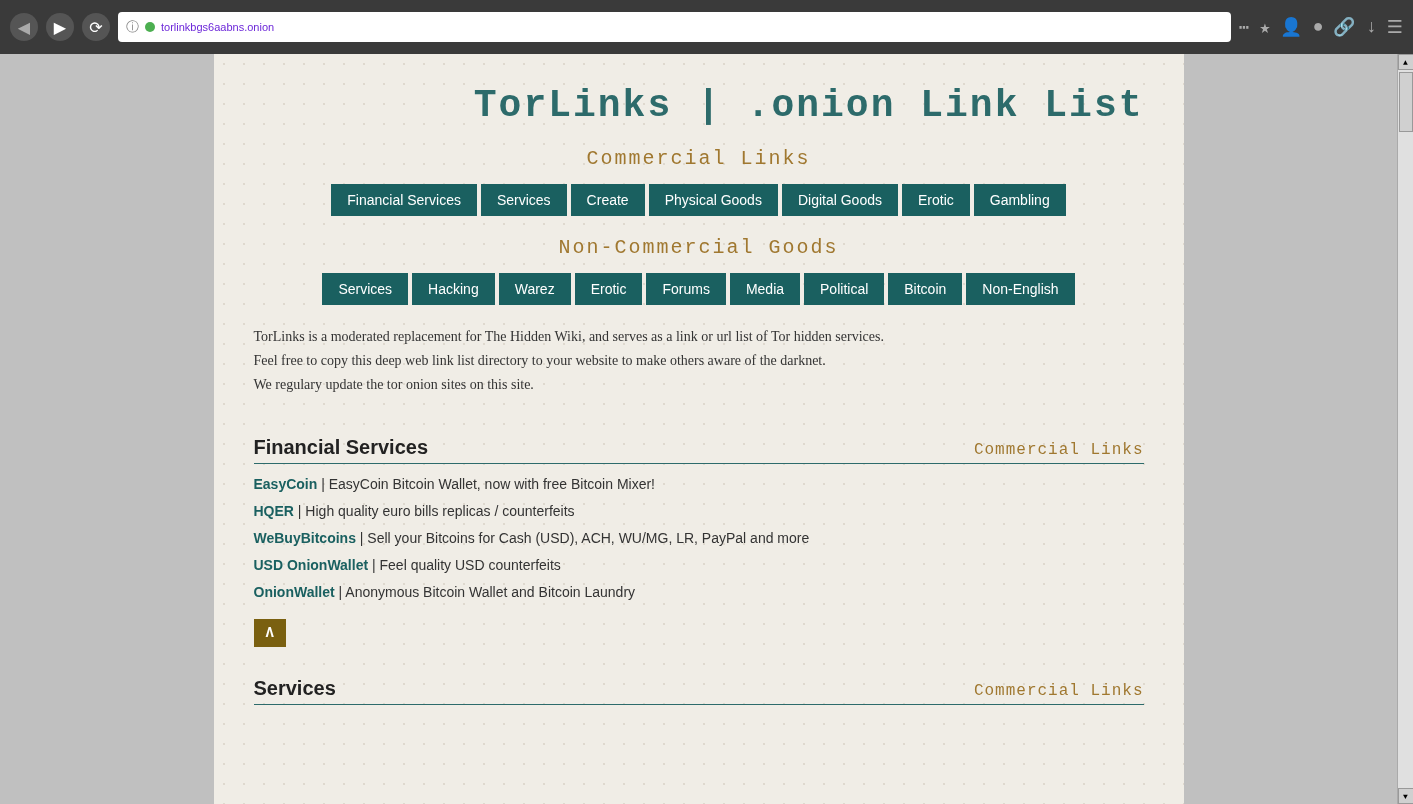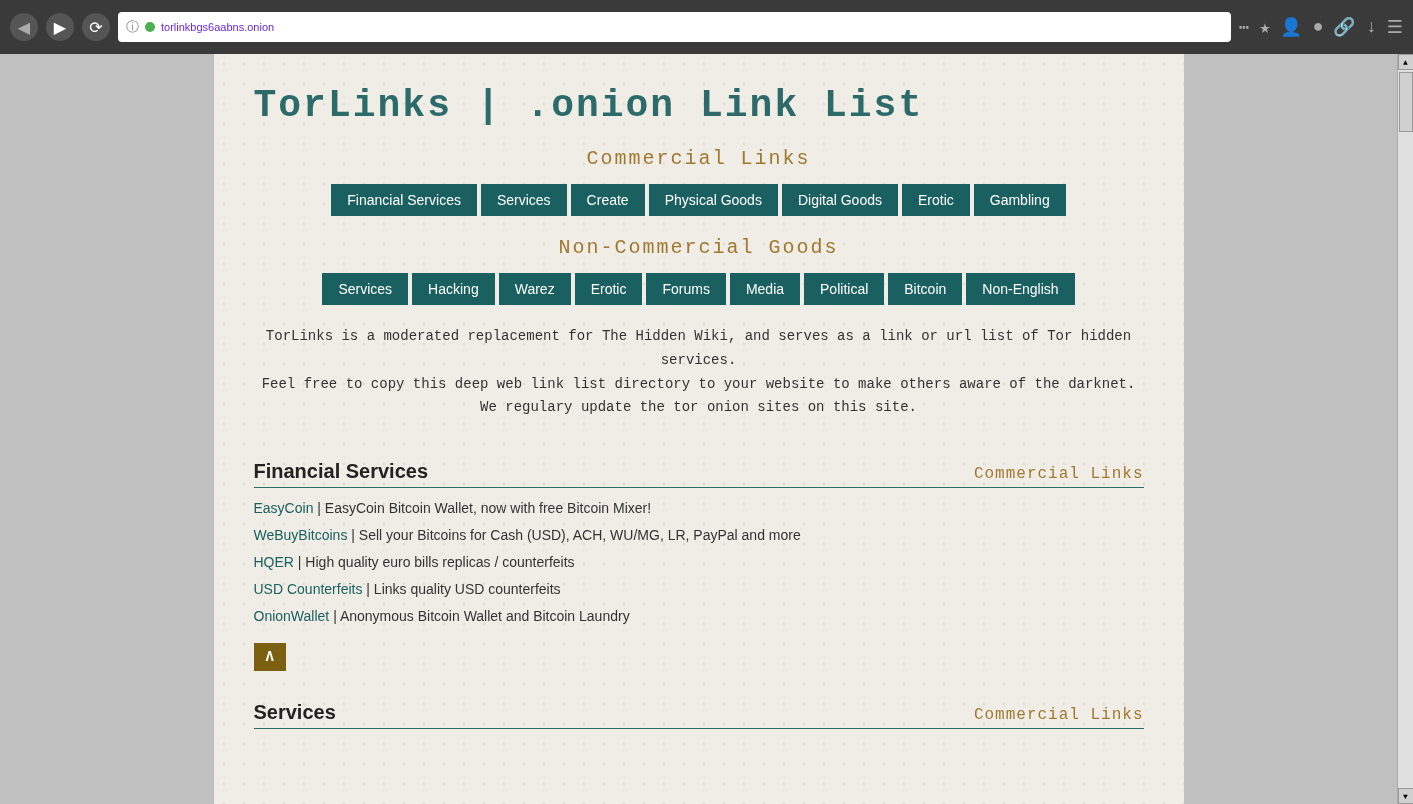--- a/index.html
+++ b/index.html
@@ -124,21 +124,21 @@
       margin: 0 auto;
       background: #f0ede6;
       background-image: 
         radial-gradient(circle, rgba(180,170,150,0.3) 1px, transparent 1px);
       background-size: 20px 20px;
       padding: 30px 40px 40px;
       min-height: 100%;
     }
 
     .site-title {
-      text-align: left;
+      text-align: right;
       font-family: 'Courier New', Courier, monospace;
       font-size: 38px;
       font-weight: bold;
       color: #2d6b6b;
       letter-spacing: 2px;
       margin-bottom: 20px;
     }
 
     .section-heading {
       text-align: center;
@@ -163,22 +163,22 @@
       border: none;
       padding: 8px 16px;
       font-family: Arial, sans-serif;
       font-size: 14px;
       cursor: pointer;
       text-decoration: none;
       display: inline-block;
     }
 
     .description {
-      text-align: center;
-      font-family: Liberation Mono, monospace;
+      text-align: left;
+      font-family: Liberation Serif, serif;
       font-size: 14px;
       color: #333;
       line-height: 1.7;
       margin: 20px 0 40px;
     }
 
     .section-block {
       margin-bottom: 30px;
     }
 
@@ -209,21 +209,21 @@
       font-family: Arial, sans-serif;
       font-size: 14px;
       color: #333;
       margin-bottom: 6px;
       line-height: 1.5;
     }
 
     .link-item a {
       color: #1a6060;
       text-decoration: none;
-      font-weight: normal;
+      font-weight: bold;
     }
 
     .ad-box {
       display: inline-block;
       background: #7a6010;
       color: #fff;
       padding: 6px 12px;
       font-family: 'Courier New', Courier, monospace;
       font-size: 14px;
       font-weight: bold;
@@ -298,30 +298,30 @@
         <div class="section-header">
           <span class="section-title">Financial Services</span>
           <span class="section-label">Commercial Links</span>
         </div>
 
         <div class="link-item">
           <a href="#">EasyCoin</a>
           <span> | EasyCoin Bitcoin Wallet, now with free Bitcoin Mixer!</span>
         </div>
         <div class="link-item">
+          <a href="#">HQER</a>
+          <span> | High quality euro bills replicas / counterfeits</span>
+        </div>
+        <div class="link-item">
           <a href="#">WeBuyBitcoins</a>
           <span> | Sell your Bitcoins for Cash (USD), ACH, WU/MG, LR, PayPal and more</span>
         </div>
         <div class="link-item">
-          <a href="#">HQER</a>
-          <span> | High quality euro bills replicas / counterfeits</span>
-        </div>
-        <div class="link-item">
-          <a href="#">USD Counterfeits</a>
-          <span> | Links quality USD counterfeits</span>
+          <a href="#">USD OnionWallet</a>
+          <span> | Feel quality USD counterfeits</span>
         </div>
         <div class="link-item">
           <a href="#">OnionWallet</a>
           <span> | Anonymous Bitcoin Wallet and Bitcoin Laundry</span>
         </div>
 
         <div class="ad-box">Λ</div>
       </div>
 
       <div class="section-block">

